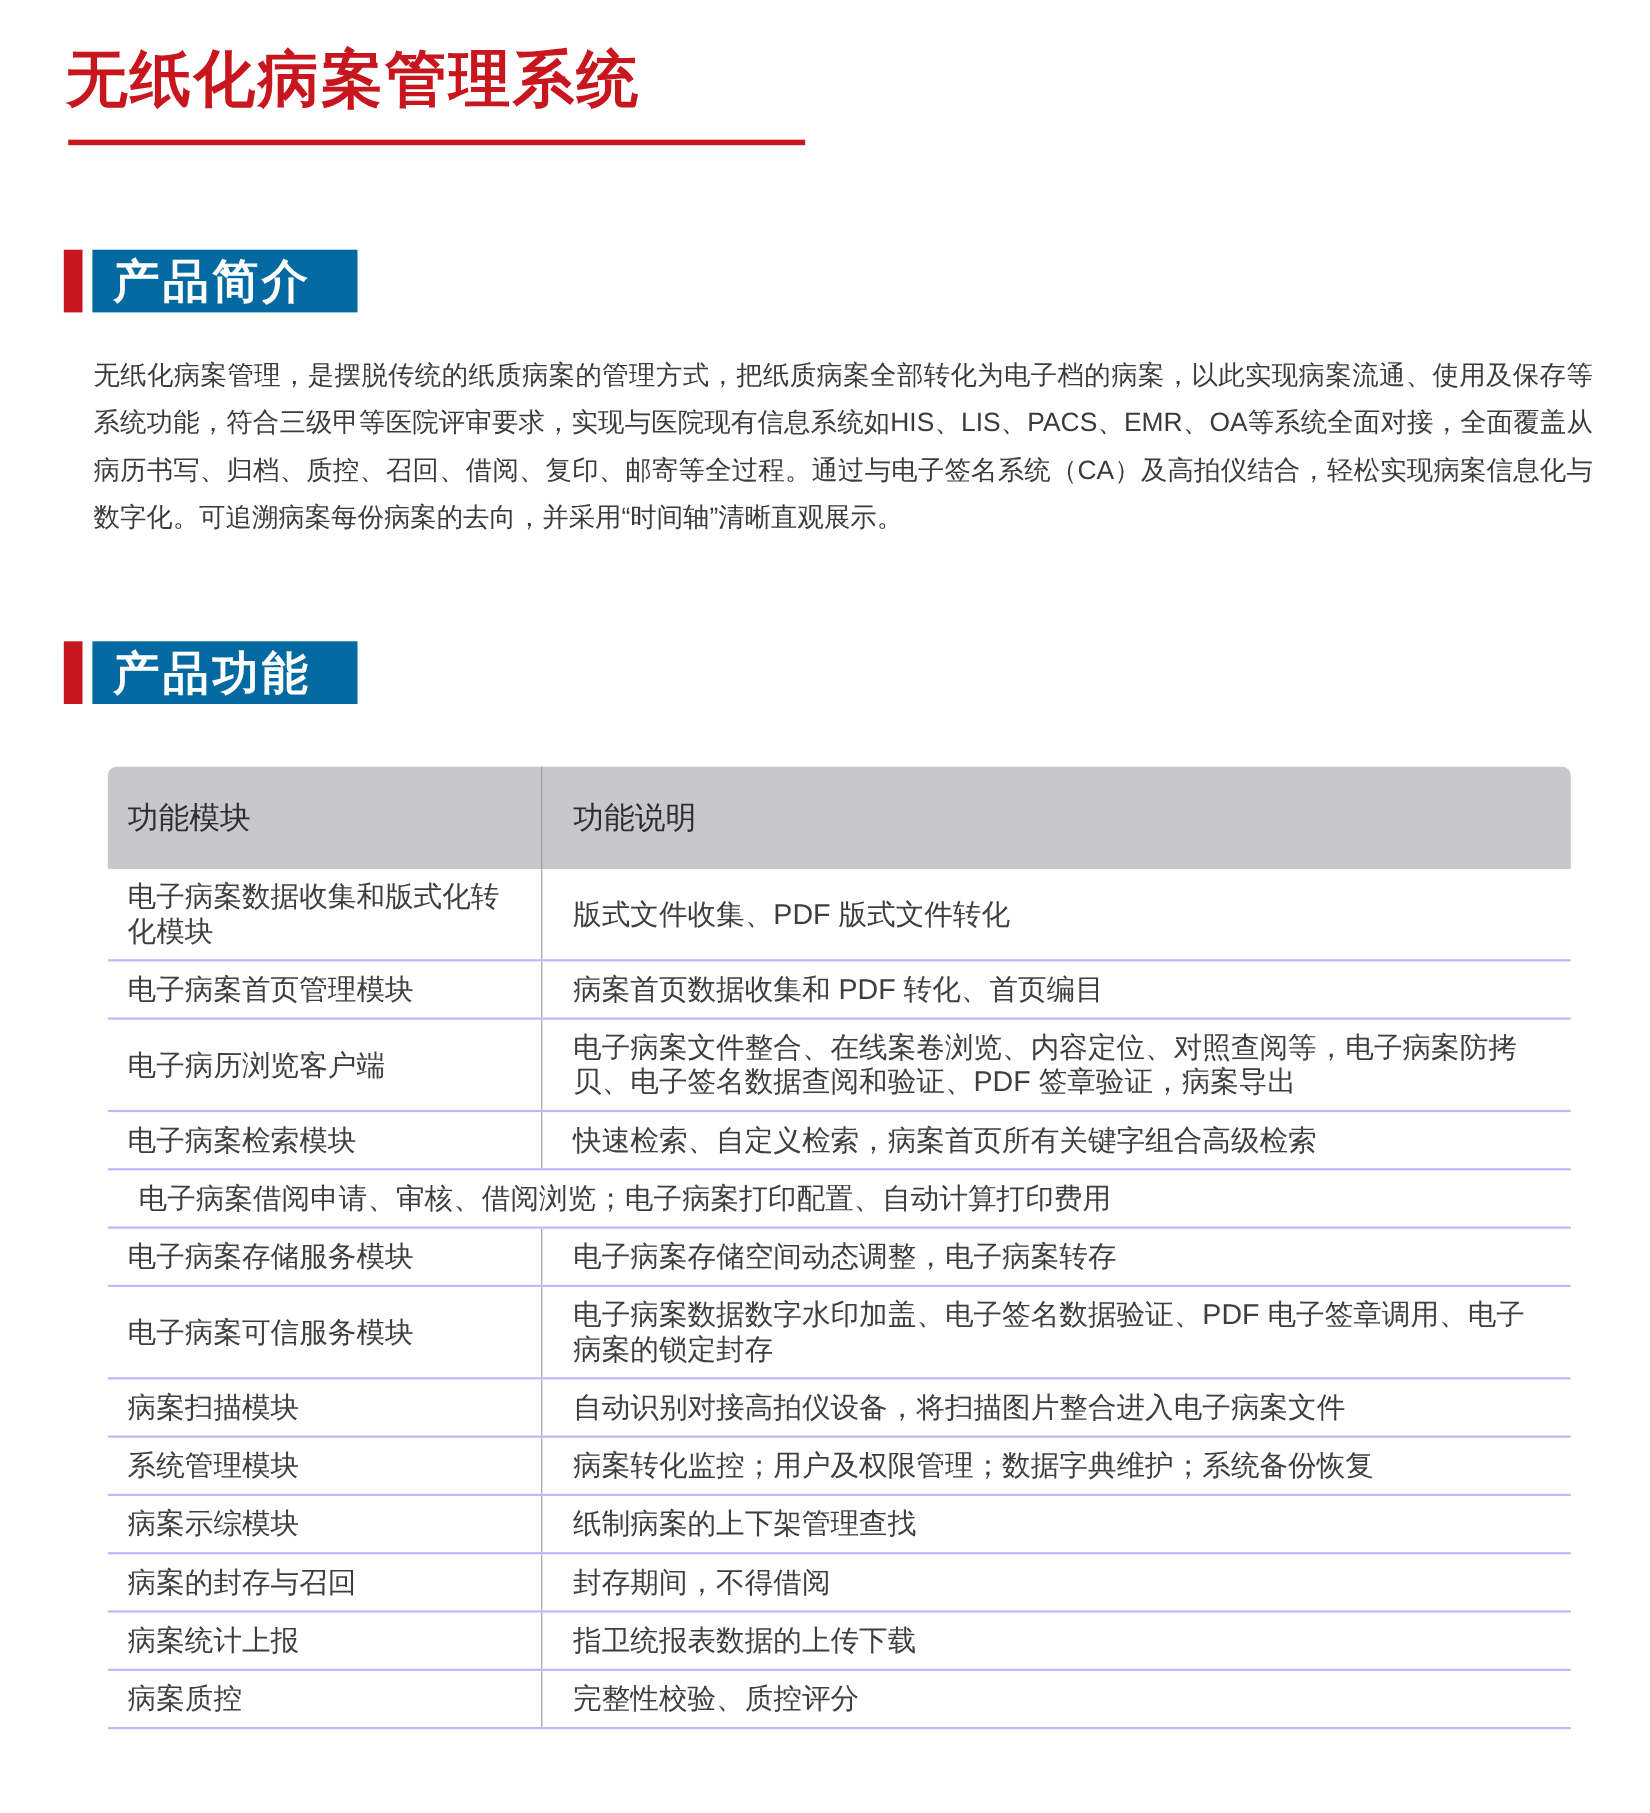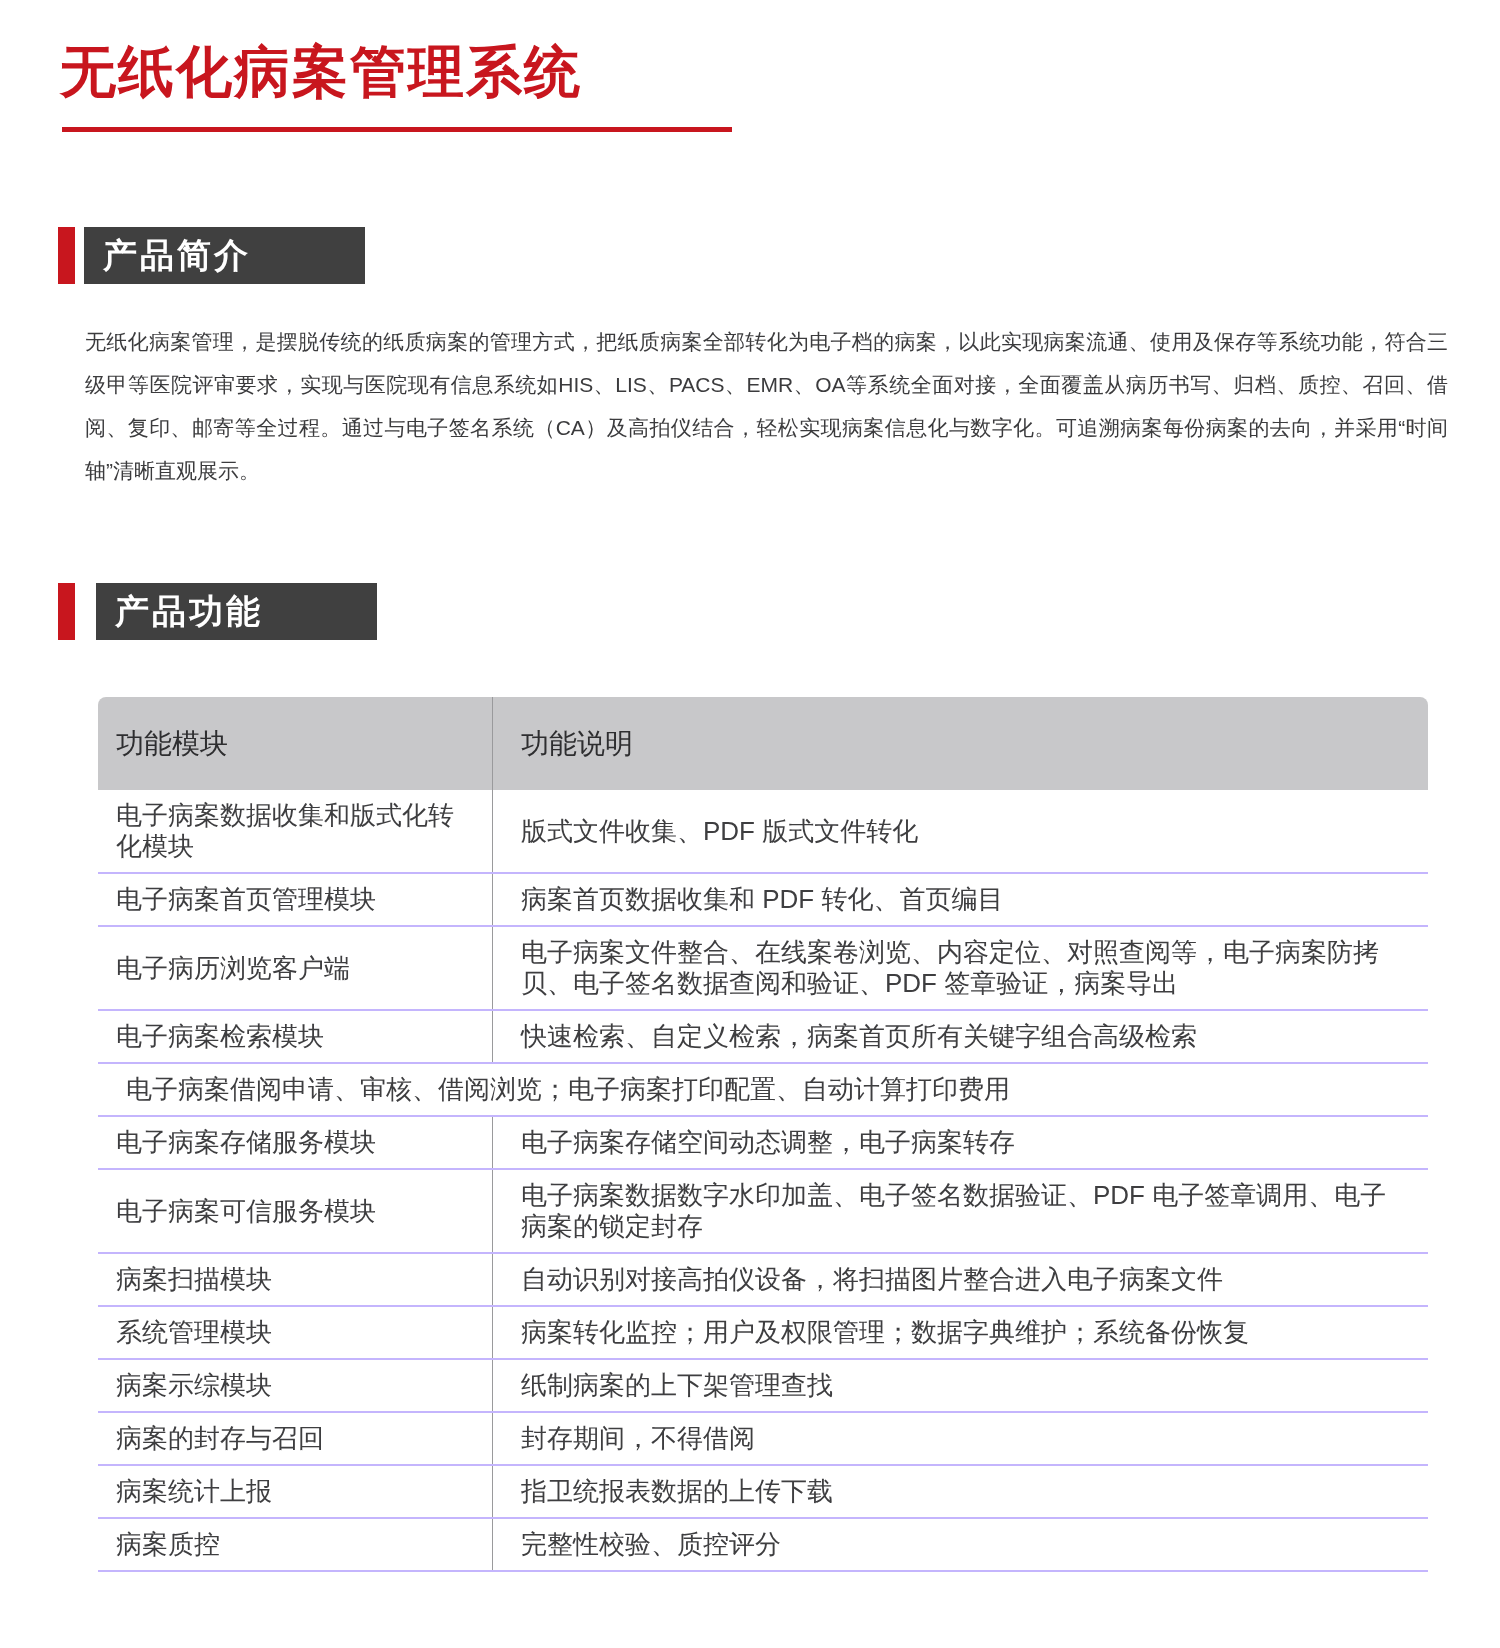--- a/index.html
+++ b/index.html
@@ -18,32 +18,32 @@
     color: #C8161E; line-height: 1.3; white-space: nowrap;
   }
   .title-underline {
     position: absolute; left: 62px; top: 127px;
     width: 670px; height: 5px; background: #C8161E;
   }
 
   
   .section-heading { position: absolute; left: 58px; display: flex; height: 57px; }
   .intro-heading    { top: 227px; }
-  .features-heading { top: 583px; gap: 12px; }
+  .features-heading { top: 583px; }
   .heading-bar { width: 17px; height: 57px; background: #C8161E; margin-right: 9px; }
   .heading-box {
-    width: 281px; height: 57px; background: #404040;
+    width: 241px; height: 57px; background: #0369a1;
     display: flex; align-items: center; padding-left: 19px;
-    color: #ffffff; font-size: 34px; font-weight: bold; letter-spacing: 3px;
+    color: #ffffff; font-size: 42px; font-weight: bold; letter-spacing: 3px;
   }
 
   
   .intro-paragraph {
     position: absolute; left: 85px; top: 320px; width: 1363px; margin: 0;
-    font-size: 21px; line-height: 43px; color: #3B3B3D;
+    font-size: 24px; line-height: 43px; color: #3B3B3D;
     text-align: justify; text-justify: inter-ideograph;
   }
 
   
   .features-table {
     position: absolute; left: 98px; top: 697px; width: 1330px;
     font-size: 26px; color: #3E3E40;
   }
   .thead {
     display: flex; height: 93px;

